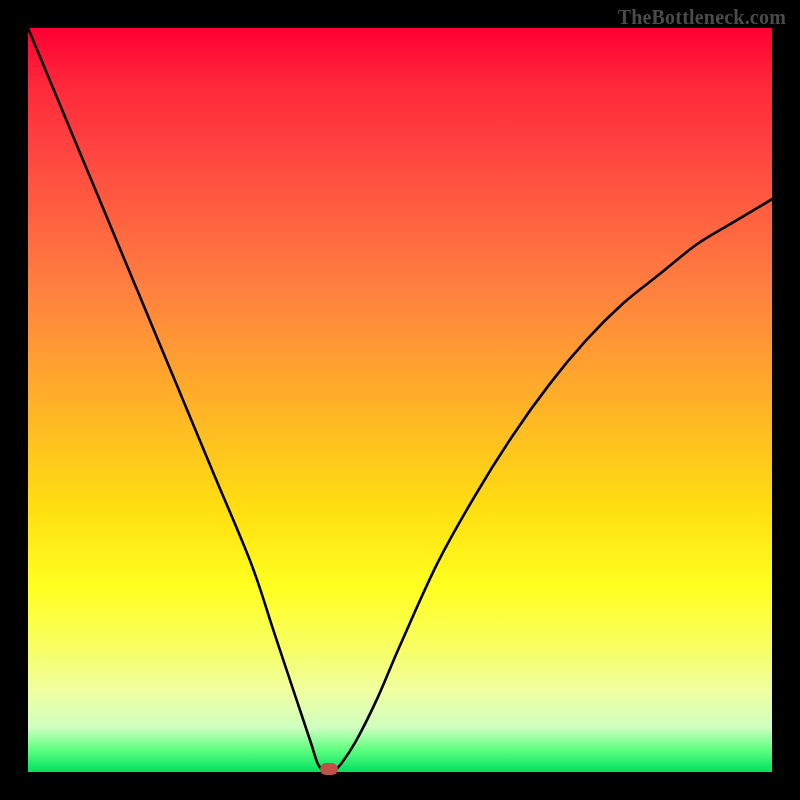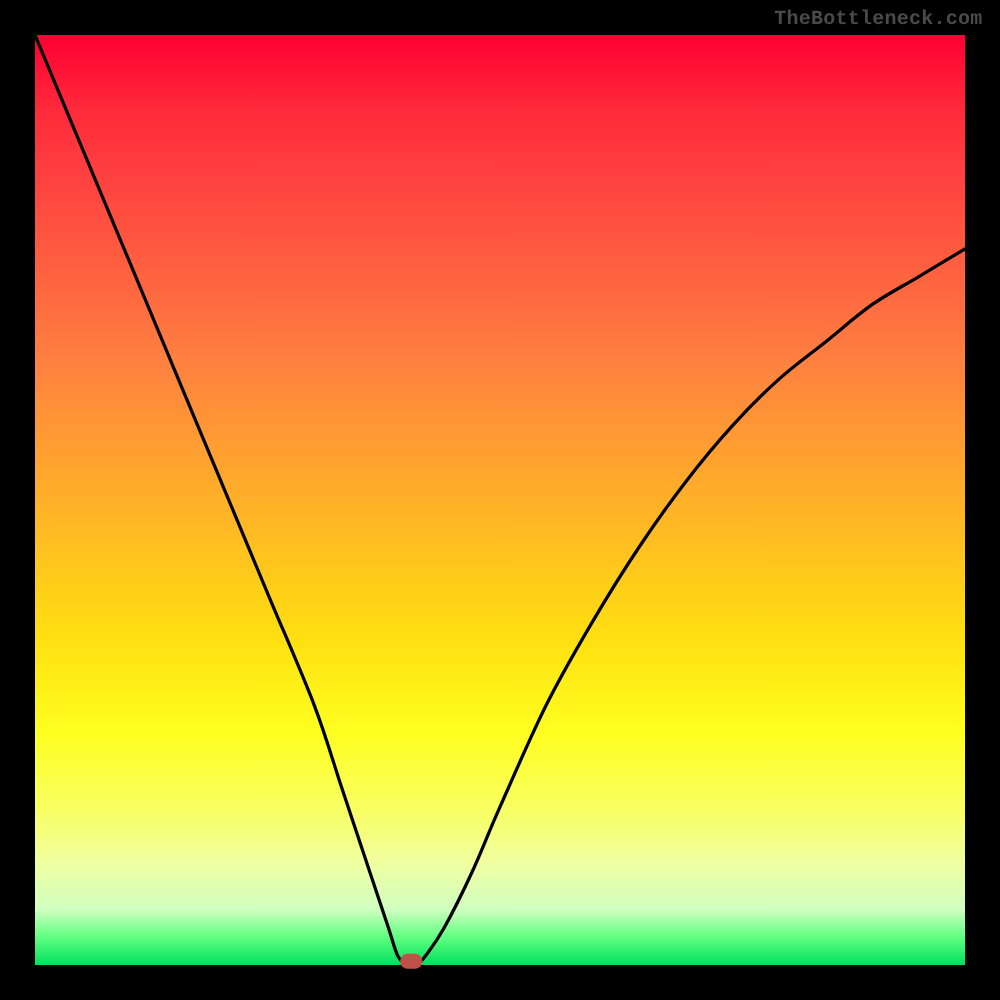--- a/index.html
+++ b/index.html
@@ -30,22 +30,22 @@
       #f0ffa0 89%,
       #d0ffc0 94%,
       #60ff80 97%,
       #00e060 100%
     );
   }
   .watermark {
     position: absolute;
     top: 6px;
     right: 14px;
-    font-family: Liberation Mono, monospace;
-    font-size: 16px;
+    font-family: Liberation Serif, serif;
+    font-size: 20px;
     font-weight: 600;
     color: #4a4a4a;
     letter-spacing: 0.2px;
   }
   .curve-svg {
     position: absolute;
     left: 28px;
     top: 28px;
     width: 744px;
     height: 744px;

